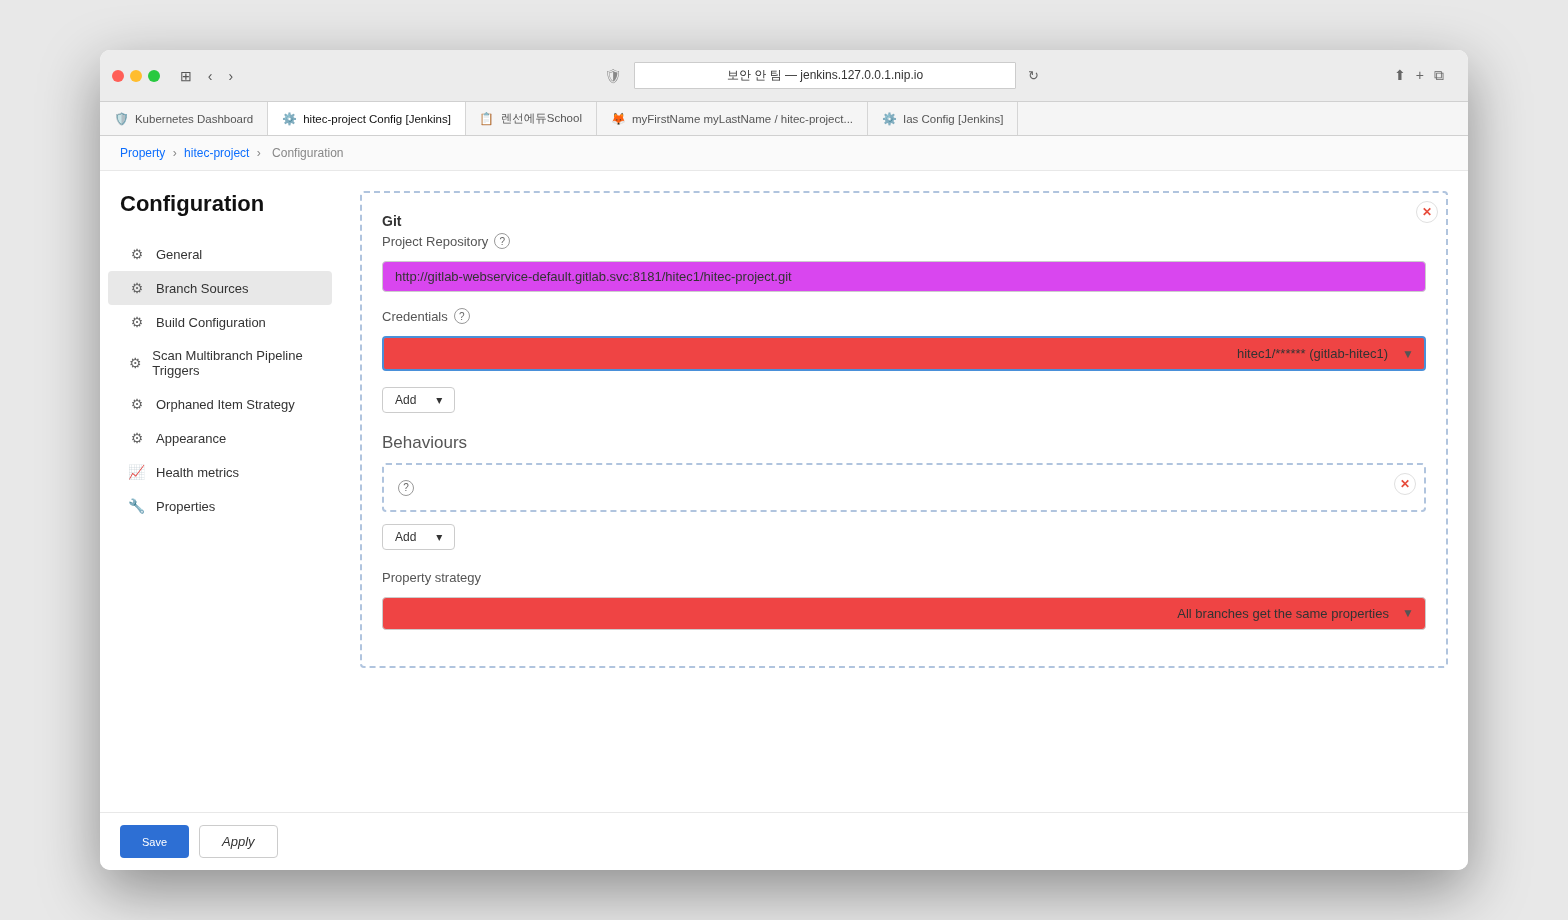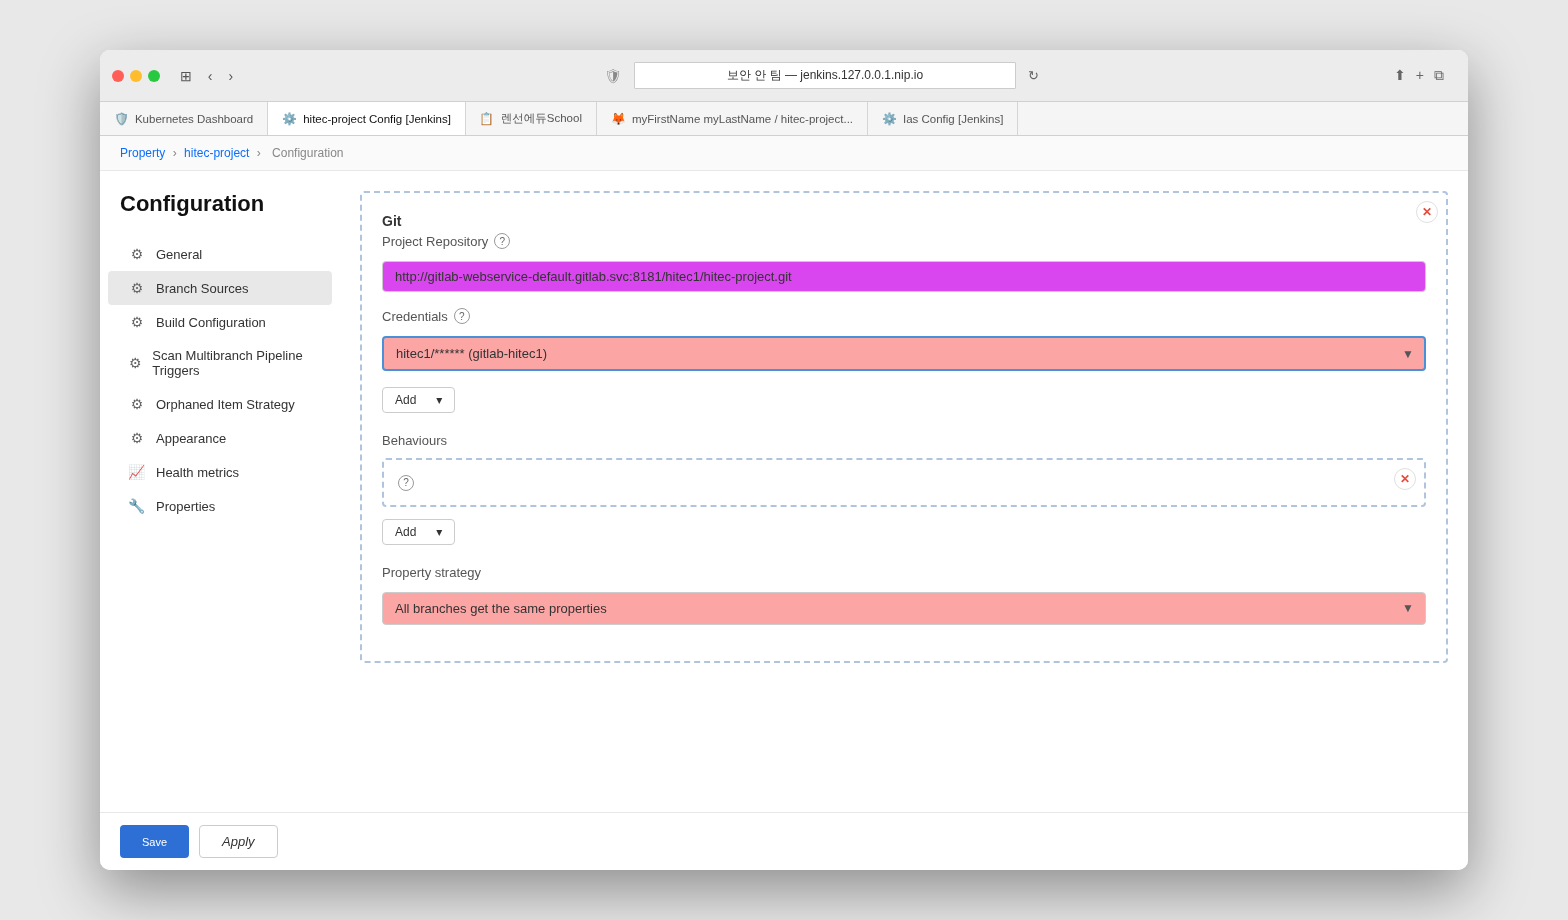--- a/index.html
+++ b/index.html
@@ -270,23 +270,24 @@
     .select-wrapper {
       position: relative;
     }
     .select-wrapper select {
       width: 100%;
       padding: 8px 36px 8px 12px;
       border: 2px solid #4a90d9;
       border-radius: 4px;
       font-size: 13px;
       color: #333;
-      background: #fca5a5;
+      background: #ef4444;
       appearance: none;
       cursor: pointer;
+      text-align: right;
     }
     .select-wrapper .chevron {
       position: absolute;
       right: 12px;
       top: 50%;
       transform: translateY(-50%);
       pointer-events: none;
       color: #555;
       font-size: 12px;
     }
@@ -306,21 +307,21 @@
       padding: 5px 12px;
       font-size: 12px;
       cursor: pointer;
       display: inline-flex;
       align-items: center;
       gap: 20px;
       color: #333;
     }
 
     .behaviours-label {
-      font-size: 13px;
+      font-size: 17px;
       color: #555;
       margin-bottom: 10px;
     }
 
     .behaviour-box {
       border: 2px dashed #b0c4de;
       border-radius: 4px;
       padding: 14px;
       margin-bottom: 12px;
       position: relative;

